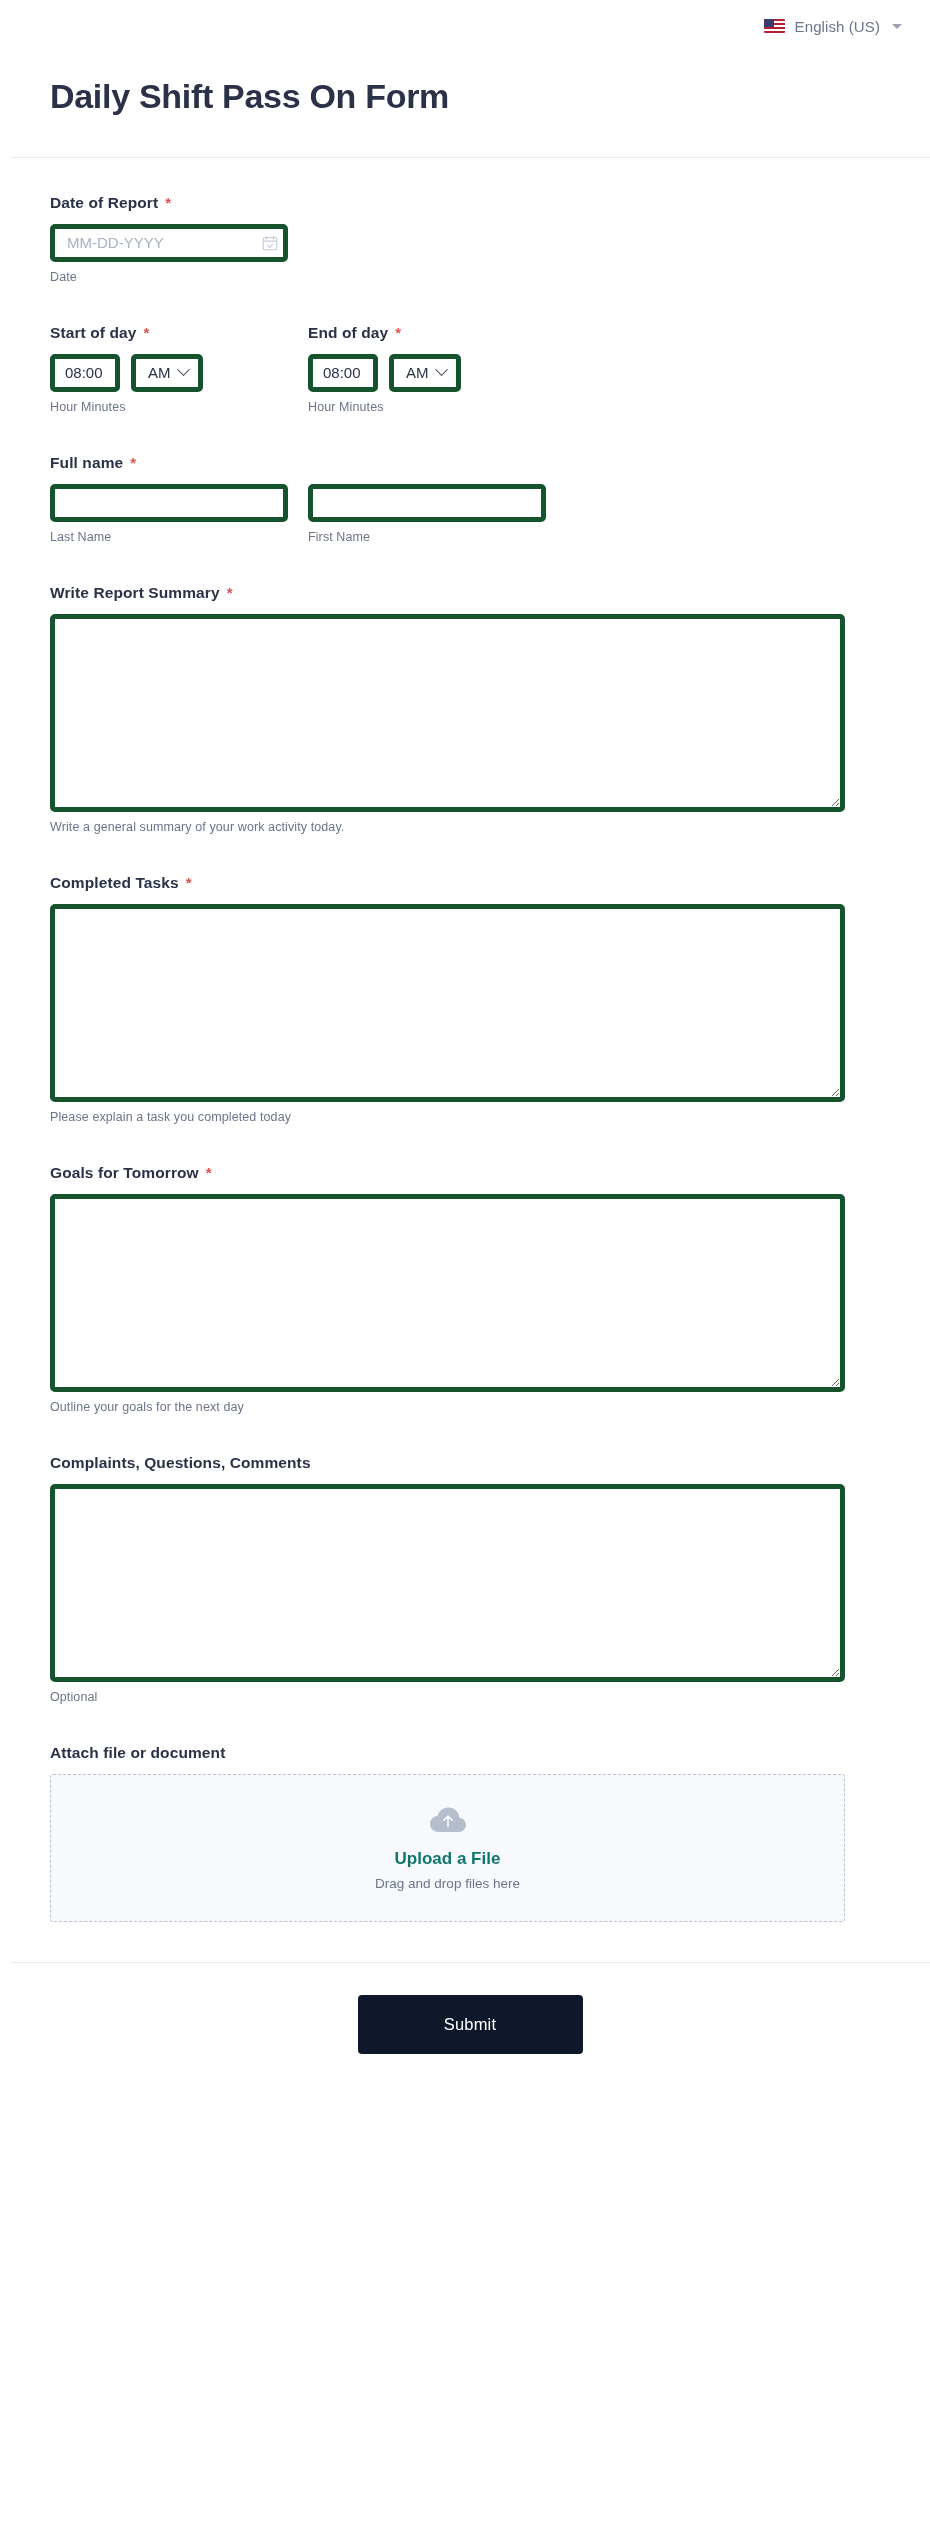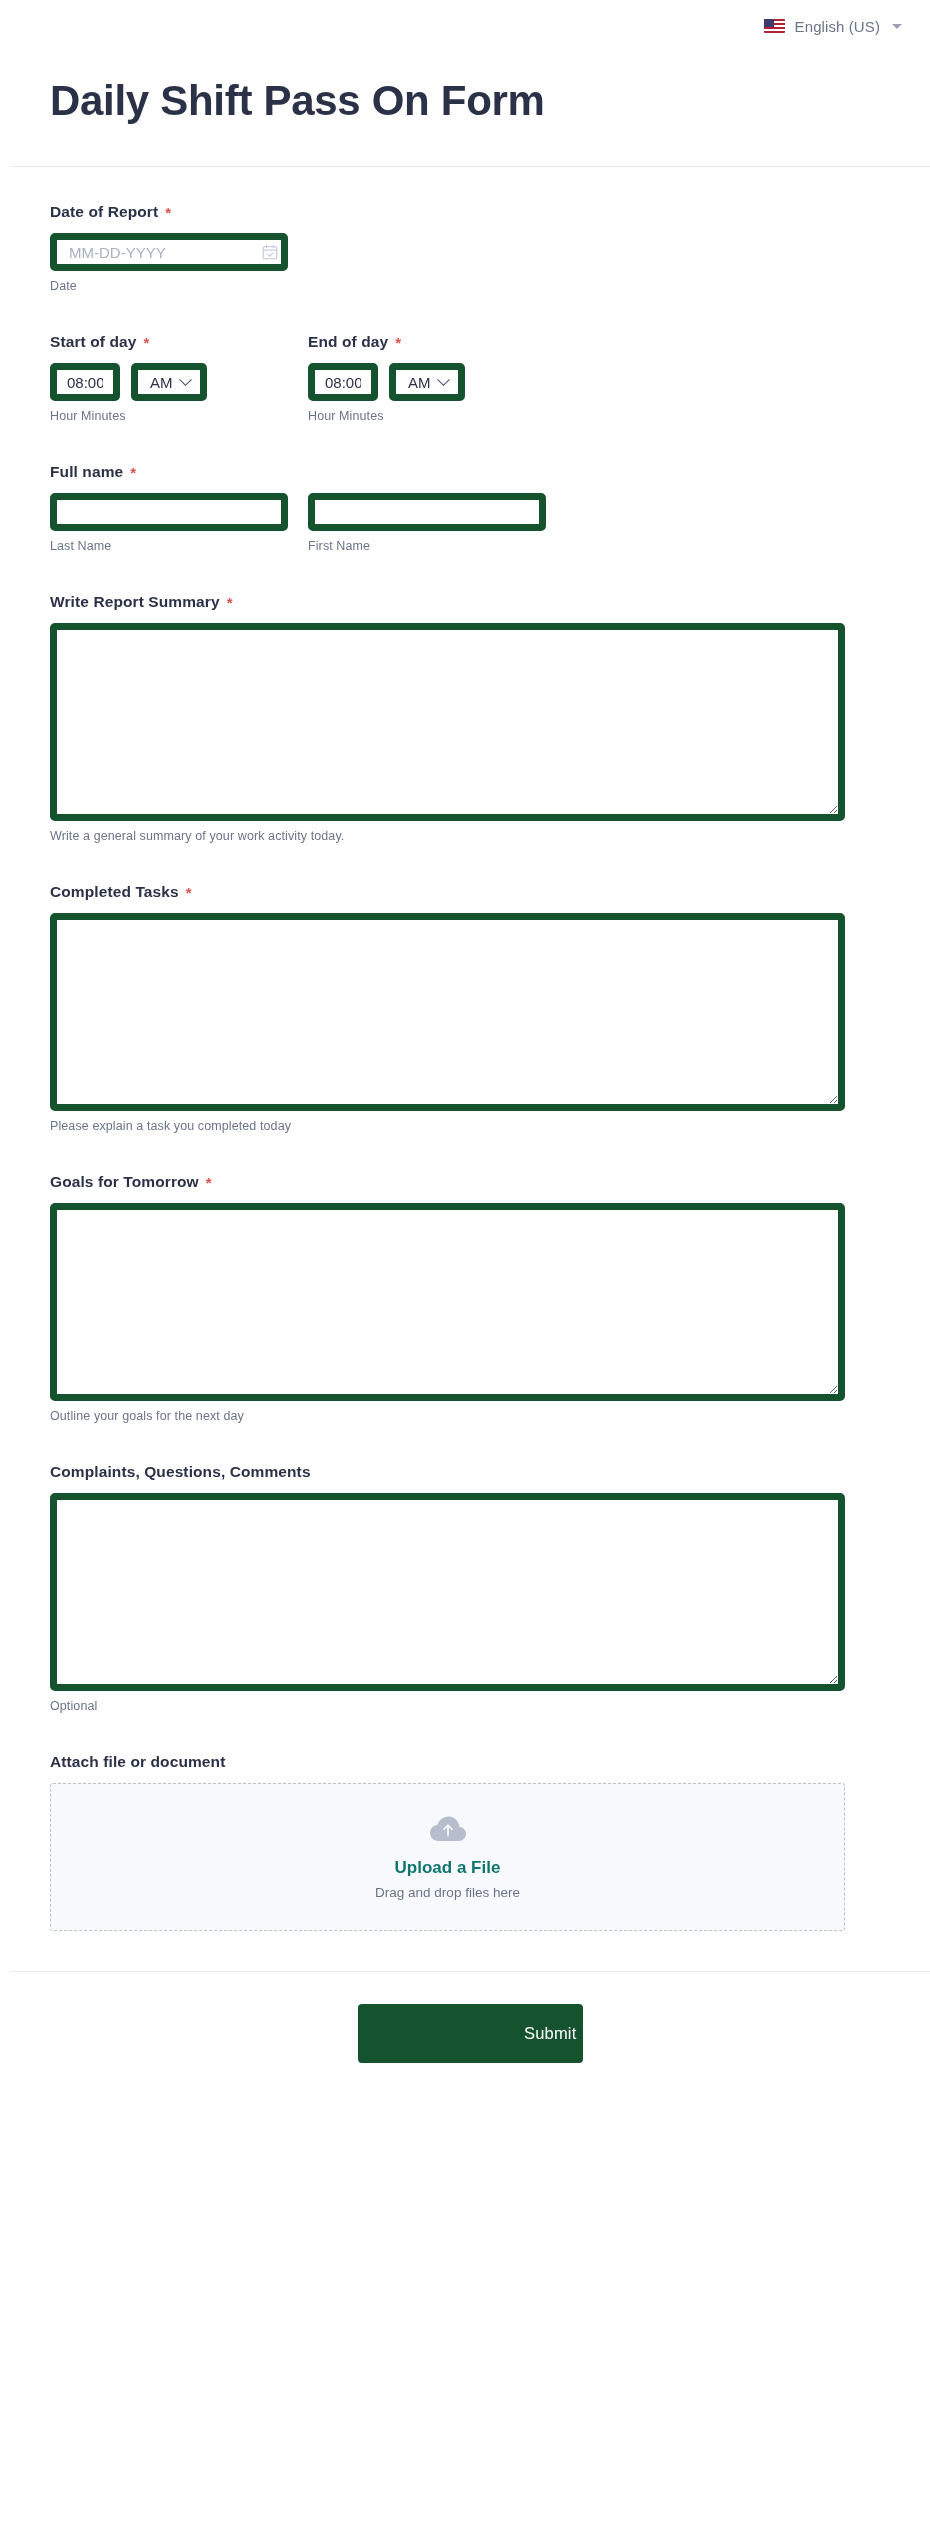--- a/index.html
+++ b/index.html
@@ -59,21 +59,21 @@
     width: 0; height: 0;
     border-left: 5px solid transparent;
     border-right: 5px solid transparent;
     border-top: 5px solid #9aa2b4;
     margin-left: 2px;
   }
 
   .title-wrap { padding: 24px 40px 40px 40px; }
   h1.form-title {
     margin: 0;
-    font-size: 42px;
+    font-size: 34px;
     line-height: 1.2;
     font-weight: bold;
     color: #2b3248;
     letter-spacing: -0.3px;
   }
   .divider { height: 1px; background: #e8eaf1; width: 100%; }
 
   
   .form-body { padding: 36px 40px 0 40px; }
   .field { margin-bottom: 40px; }
@@ -93,21 +93,21 @@
     font-size: 12.5px;
     color: #6b7489;
     margin-top: 8px;
     letter-spacing: .1px;
   }
 
   input.txt, .selbox, textarea.ta {
     font-family: "Liberation Sans", sans-serif;
     color: #2b3248;
     background: #fff;
-    border: 7px solid #14532d;
+    border: 5px solid #14532d;
     border-radius: 5px;
     outline: none;
   }
   input.txt::placeholder { color: #aab1c2; }
 
   
   .date-wrap { position: relative; width: 238px; }
   input.date-input {
     width: 238px;
     height: 38px;
@@ -196,31 +196,30 @@
   .up-sub { font-size: 13.5px; color: #6b7489; }
 
   
   .footer-divider { height: 1px; background: #e8eaf1; width: 100%; margin-top: 30px; }
   .footer {
     padding: 32px 0 40px 0;
     display: flex;
     justify-content: center;
   }
   .submit-btn {
-    background: #14532d;
+    background: #0f172a;
     color: #ffffff;
     border: none;
     border-radius: 4px;
     width: 225px;
     height: 59px;
     font-size: 16.5px;
     font-family: "Liberation Sans", sans-serif;
     cursor: pointer;
     letter-spacing: .2px;
-    text-align: right;
   }
 </style>
 </head>
 <body>
 
 <div class="page">
 
   <div class="topbar">
     <div class="lang">
       <span class="flag">

